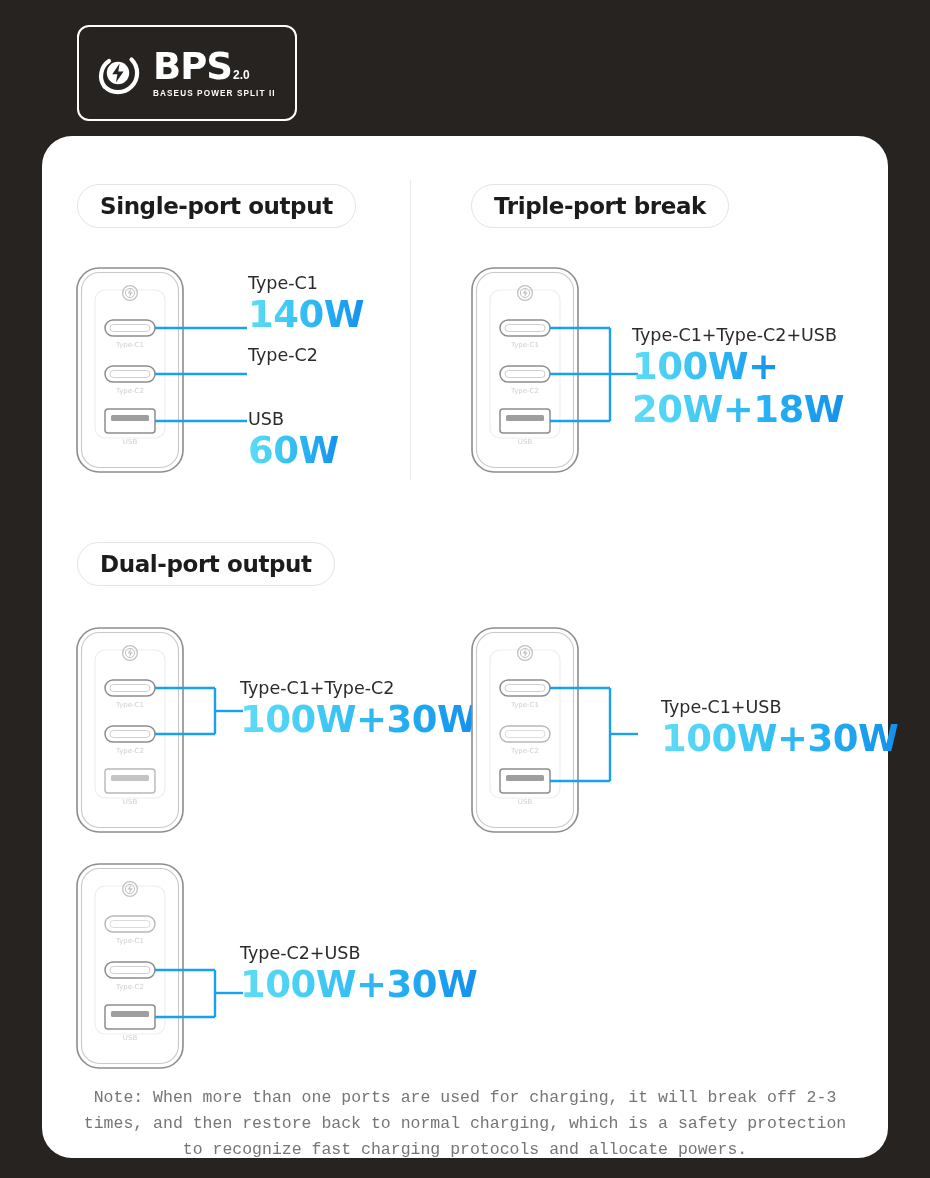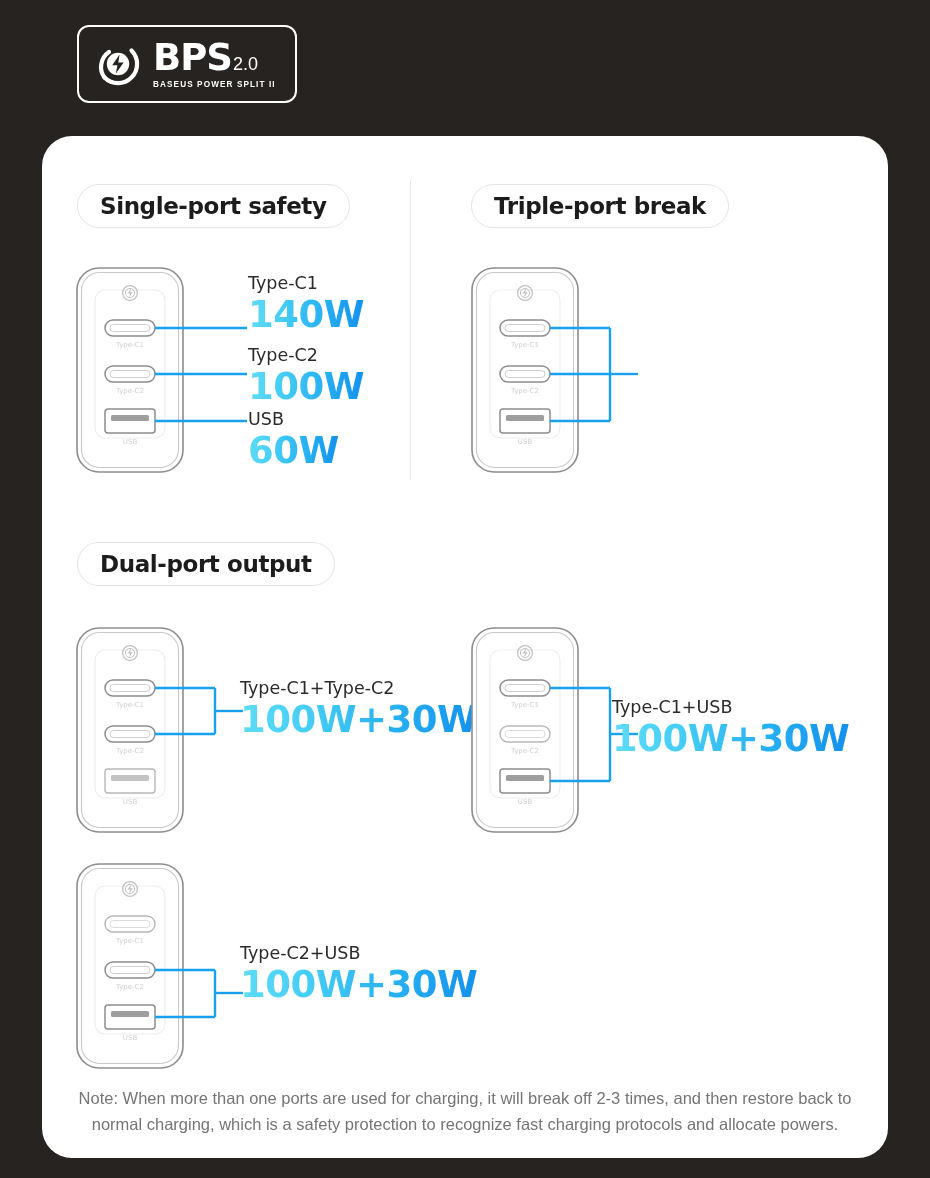--- a/index.html
+++ b/index.html
@@ -7,33 +7,33 @@
     width:930px;height:1178px;
     background:#262320;
     font-family:"Liberation Sans", sans-serif;
     overflow:hidden;
   }
   .stage{position:relative;width:930px;height:1178px;}
 
   
   .logo-badge{
     position:absolute;left:77px;top:25px;
-    width:220px;height:78px;
+    width:220px;height:96px;
     border:2px solid #ffffff;border-radius:12px;
     display:flex;align-items:center;gap:10px;
     padding:0 14px;box-sizing:border-box;
   }
   .logo-mark{width:50px;height:50px;flex:0 0 50px;}
   .logo-text{display:flex;flex-direction:column;justify-content:center;line-height:1;}
   .logo-top{display:flex;align-items:baseline;}
   .logo-bps{
     color:#fff;font-size:37px;font-weight:700;letter-spacing:-1px;
     font-family:"DejaVu Sans", sans-serif;
   }
-  .logo-ver{color:#fff;font-size:18px;font-weight:400;margin-left:1px;}
+  .logo-ver{color:#fff;font-size:12px;font-weight:700;margin-left:1px;}
   .logo-sub{
     color:#fff;font-size:8.2px;font-weight:700;letter-spacing:1.1px;
     margin-top:5px;white-space:nowrap;
   }
 
   
   .card{
     position:absolute;left:42px;top:136px;
     width:846px;height:1022px;
     background:#ffffff;border-radius:30px;
@@ -80,21 +80,21 @@
     -webkit-text-fill-color:transparent;color:transparent;
     width:max-content;
     text-align:center;
   }
 
   
   .note{
     position:absolute;left:70px;top:1085px;width:790px;
     text-align:center;color:#757575;font-size:16.5px;
     line-height:26px;
-    font-family:Liberation Sans, sans-serif;
+    font-family:Liberation Mono, monospace;
   }
 </style>
 </head>
 <body>
 
 <div class="stage">
 
   <div class="logo-badge">
     <span class="logo-mark">
       <svg viewBox="0 0 50 50">
@@ -110,21 +110,21 @@
         <span class="logo-ver">2.0</span>
       </span>
       <span class="logo-sub">BASEUS POWER SPLIT II</span>
     </span>
   </div>
 
   <div class="card"></div>
 
   <div class="divider"></div>
 
-  <div class="pill" style="left:77px;top:184px;">Single-port safety</div>
+  <div class="pill" style="left:77px;top:184px;">Single-port output</div>
   <div class="pill" style="left:471px;top:184px;">Triple-port break</div>
   <div class="pill" style="left:77px;top:542px;">Dual-port output</div>
 
   <div class="charger" style="left:75px;top:266px;">
     <svg viewBox="0 0 110 208">
       <rect x="2" y="2" width="106" height="204" rx="22" fill="#fff" stroke="#8d8d8d" stroke-width="1.6"></rect>
       <rect x="6.5" y="6.5" width="97" height="195" rx="18" fill="none" stroke="#c9c9c9" stroke-width="1.1"></rect>
       <rect x="20" y="24" width="70" height="148" rx="10" fill="none" stroke="#ededed" stroke-width="1.1"></rect>
       <g>
         <circle cx="55" cy="27" r="7.4" fill="none" stroke="#c2c2c2" stroke-width="1.3"></circle>
@@ -149,21 +149,20 @@
       <line x1="0" y1="155" x2="92" y2="155" stroke="#19A1F0" stroke-width="2.4"></line>
     </svg>
   </div>
 
   <div class="vblock" style="left:248px;top:273px;">
     <div class="vlabel">Type-C1</div>
     <div class="vwatt">140W</div>
   </div>
   <div class="vblock" style="left:248px;top:345px;">
     <div class="vlabel">Type-C2</div>
-    <div class="vwatt">100W</div>
   </div>
   <div class="vblock" style="left:248px;top:409px;">
     <div class="vlabel">USB</div>
     <div class="vwatt">60W</div>
   </div>
 
   <div class="charger" style="left:470px;top:266px;">
     <svg viewBox="0 0 110 208">
       <rect x="2" y="2" width="106" height="204" rx="22" fill="#fff" stroke="#8d8d8d" stroke-width="1.6"></rect>
       <rect x="6.5" y="6.5" width="97" height="195" rx="18" fill="none" stroke="#c9c9c9" stroke-width="1.1"></rect>
@@ -186,20 +185,25 @@
   </div>
   <div class="conn" style="left:550px;top:266px;">
     <svg width="110" height="208" viewBox="0 0 110 208">
       <line x1="0" y1="62" x2="60" y2="62" stroke="#19A1F0" stroke-width="2.4"></line>
       <line x1="0" y1="108" x2="60" y2="108" stroke="#19A1F0" stroke-width="2.4"></line>
       <line x1="0" y1="155" x2="60" y2="155" stroke="#19A1F0" stroke-width="2.4"></line>
       <line x1="60" y1="62" x2="60" y2="155" stroke="#19A1F0" stroke-width="2.4"></line>
       <line x1="60" y1="108" x2="88" y2="108" stroke="#19A1F0" stroke-width="2.4"></line>
     </svg>
   </div>
+  <div class="vblock" style="left:632px;top:325px;">
+    <div class="vlabel">Type-C1+Type-C2+USB</div>
+    <div class="vwatt">100W+</div>
+    <div class="vwatt">20W+18W</div>
+  </div>
 
   <div class="charger" style="left:75px;top:626px;">
     <svg viewBox="0 0 110 208">
       <rect x="2" y="2" width="106" height="204" rx="22" fill="#fff" stroke="#8d8d8d" stroke-width="1.6"></rect>
       <rect x="6.5" y="6.5" width="97" height="195" rx="18" fill="none" stroke="#c9c9c9" stroke-width="1.1"></rect>
       <rect x="20" y="24" width="70" height="148" rx="10" fill="none" stroke="#ededed" stroke-width="1.1"></rect>
       <g>
         <circle cx="55" cy="27" r="7.4" fill="none" stroke="#c2c2c2" stroke-width="1.3"></circle>
         <circle cx="55" cy="27" r="4.6" fill="none" stroke="#c2c2c2" stroke-width="1"></circle>
         <path d="M56 22.6 L52.6 27.6 H55 L54.2 31.4 L57.6 26.3 H55.2 Z" fill="#c2c2c2"></path>
@@ -250,21 +254,21 @@
     </svg>
   </div>
   <div class="conn" style="left:550px;top:626px;">
     <svg width="110" height="208" viewBox="0 0 110 208">
       <line x1="0" y1="62" x2="60" y2="62" stroke="#19A1F0" stroke-width="2.4"></line>
       <line x1="0" y1="155" x2="60" y2="155" stroke="#19A1F0" stroke-width="2.4"></line>
       <line x1="60" y1="62" x2="60" y2="155" stroke="#19A1F0" stroke-width="2.4"></line>
       <line x1="60" y1="108" x2="88" y2="108" stroke="#19A1F0" stroke-width="2.4"></line>
     </svg>
   </div>
-  <div class="vblock" style="left:612px;top:697px;">
+  <div class="vblock" style="left:661px;top:697px;">
     <div class="vlabel">Type-C1+USB</div>
     <div class="vwatt">100W+30W</div>
   </div>
 
   <div class="charger" style="left:75px;top:862px;">
     <svg viewBox="0 0 110 208">
       <rect x="2" y="2" width="106" height="204" rx="22" fill="#fff" stroke="#8d8d8d" stroke-width="1.6"></rect>
       <rect x="6.5" y="6.5" width="97" height="195" rx="18" fill="none" stroke="#c9c9c9" stroke-width="1.1"></rect>
       <rect x="20" y="24" width="70" height="148" rx="10" fill="none" stroke="#ededed" stroke-width="1.1"></rect>
       <g>

